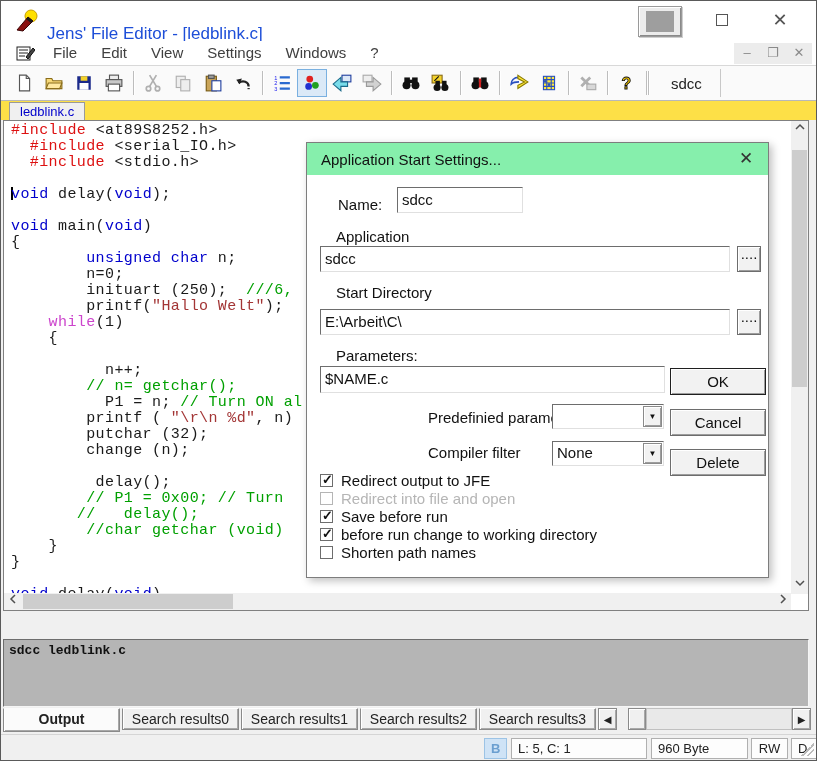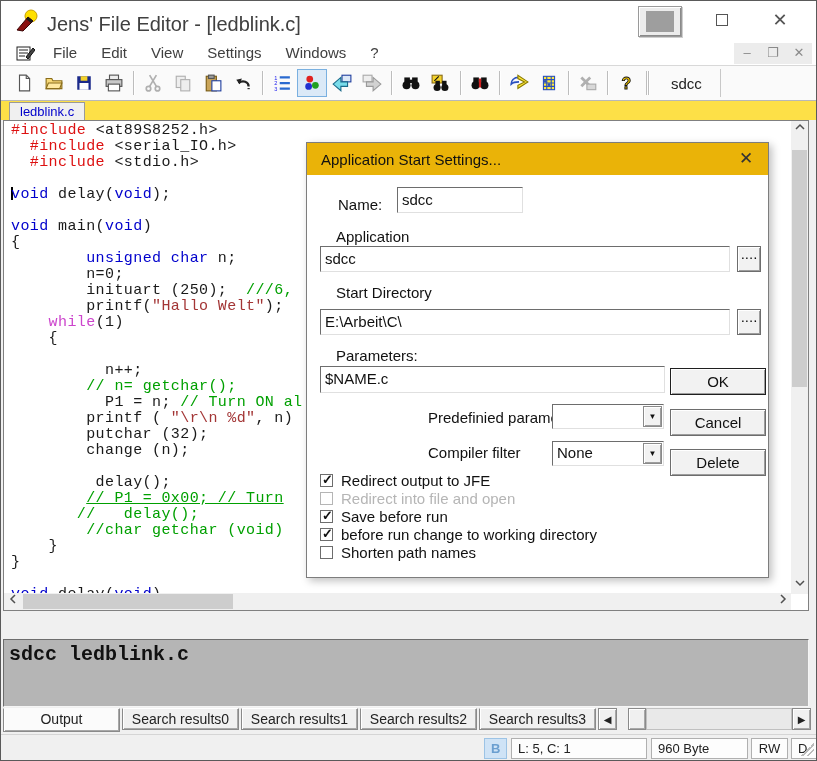--- a/index.html
+++ b/index.html
@@ -2,21 +2,21 @@
 <html><head>
 <meta charset="utf-8">
 <style>
   * { margin:0; padding:0; box-sizing:border-box; }
   html,body { width:817px; height:761px; font-family:"Liberation Sans",sans-serif; background:#fff; }
   #win { position:relative; width:817px; height:761px; background:#f0f0f0; border:1px solid #5a5a5a; overflow:hidden; }
 
   
   #titlebar { position:absolute; left:0; top:0; width:100%; height:40px; background:#fff; }
   #app-icon { position:absolute; left:14px; top:8px; width:24px; height:24px; }
-  #title-text { position:absolute; left:46px; top:12px; font-size:20px; color:#404040; }
+  #title-text { position:absolute; left:46px; top:23px; font-size:17px; color:#1d4ed8; }
   #thumb-btn { position:absolute; left:637px; top:5px; width:44px; height:31px; background:#ececec;
     border:1px solid #9a9a9a; box-shadow: inset 1px 1px 0 #fff, inset -1px -1px 0 #8a8a8a, 1px 1px 0 #cfcfcf; }
   #thumb-btn .inner { position:absolute; left:7px; top:4px; width:28px; height:21px; background:#9e9e9e; }
   .cap-btn { position:absolute; top:8px; width:22px; height:22px; color:#555; font-size:15px; text-align:center; line-height:22px; }
   #max-btn { left:710px; } #max-btn .sq { display:inline-block; width:12px; height:12px; border:1px solid #555; margin-top:5px; }
   #close-btn { left:768px; font-size:18px; }
 
   
   #menubar { position:absolute; left:0; top:40px; width:100%; height:24px; background:#fff; }
   #menu-icon { position:absolute; left:14px; top:2px; width:20px; height:20px; }
@@ -49,27 +49,27 @@
   #vscroll { position:absolute; right:0; top:0; width:17px; height:473px; background:#f0f0f0; }
   #vthumb { position:absolute; left:1px; top:29px; width:15px; height:237px; background:#cdcdcd; }
   .sarrow { position:absolute; width:17px; height:17px; color:#505050; font-size:9px; text-align:center; line-height:17px; }
   
   #hscroll { position:absolute; left:0; bottom:0; width:787px; height:17px; background:#f0f0f0; }
   #hthumb { position:absolute; left:19px; top:1px; width:210px; height:15px; background:#cdcdcd; }
 
   
   #outpane { position:absolute; left:2px; top:638px; width:806px; height:68px; background:#b5b5b5;
     border:1px solid; border-color:#6d6d6d #f5f5f5 #f5f5f5 #6d6d6d; }
-  #output-text { font-family:"Liberation Mono","DejaVu Sans Mono",monospace; font-size:20px; font-weight:bold; color:#111; padding:3px 5px; }
+  #output-text { font-family:"Liberation Mono","DejaVu Sans Mono",monospace; font-size:13px; font-weight:bold; color:#111; padding:3px 5px; }
 
   
   #btabs { position:absolute; left:2px; top:707px; height:24px; display:flex; }
   .btab { height:22px; min-width:117px; text-align:center; font-size:14px; color:#222; line-height:21px; background:#f0f0f0;
     border:1px solid #8a8a8a; border-top:1px solid #fff; margin-right:2px; box-shadow: inset 1px 0 0 #fff, inset -1px -1px 0 #a8a8a8; }
-  .btab.active { background:#fbfbfb; font-weight:normal; border-top:1px solid #fbfbfb; height:24px; }
+  .btab.active { background:#fbfbfb; font-weight:bold; border-top:1px solid #fbfbfb; height:24px; }
   .tabscroll { width:19px; height:22px; background:#f0f0f0; border:1px solid #8a8a8a; box-shadow: inset 1px 1px 0 #fff, inset -1px -1px 0 #a8a8a8;
     font-size:10px; color:#222; text-align:center; line-height:21px; }
   #tabtrack { position:absolute; left:645px; top:707px; width:146px; height:22px; background:#e9e9e9; border:1px solid #c0c0c0; }
   #tabthumb { position:absolute; left:627px; top:707px; width:18px; height:22px; background:#f0f0f0; border:1px solid #8a8a8a;
     box-shadow: inset 1px 1px 0 #fff, inset -1px -1px 0 #a8a8a8; }
   #tabright { position:absolute; left:791px; top:707px; }
 
   
   #statusbar { position:absolute; left:0; top:733px; width:100%; height:28px; background:#f0f0f0; border-top:1px solid #d5d5d5; }
   .spanel { position:absolute; top:3px; height:21px; background:#fdfdfd; border:1px solid #b0b0b0; font-size:13px; color:#222; padding:2px 6px; overflow:hidden; white-space:nowrap; }
@@ -77,21 +77,21 @@
   #sb-pos { left:510px; width:136px; }
   #sb-size { left:650px; width:97px; }
   #sb-mode { left:750px; width:37px; text-align:center; }
   #sb-extra { left:790px; width:26px; }
   #grip { position:absolute; right:2px; top:8px; width:13px; height:13px;
     background:linear-gradient(135deg, transparent 50%, #bbb 50%, #bbb 60%, transparent 60%, transparent 70%, #bbb 70%, #bbb 80%, transparent 80%); }
 
   
   #dialog { position:absolute; left:305px; top:141px; width:463px; height:436px; background:#fff;
     border:1px solid #7d7d7d; box-shadow:3px 3px 8px rgba(0,0,0,0.25); z-index:10; }
-  #dlg-title { position:absolute; left:0; top:0; width:100%; height:32px; background:#eab308; }
+  #dlg-title { position:absolute; left:0; top:0; width:100%; height:32px; background:#86efac; }
   #dlg-title-text { position:absolute; left:14px; top:8px; font-size:15px; color:#111; }
   #dlg-close { position:absolute; right:12px; top:6px; width:20px; height:20px; font-size:17px; color:#333; text-align:center; line-height:20px; }
   .dlabel { position:absolute; font-size:15px; color:#111;margin-left:16px; }
   .dinput { position:absolute; background:#fff; border:1px solid; border-color:#6d6d6d #e0e0e0 #e0e0e0 #6d6d6d;
     font-size:15px; color:#111; padding:2px 4px; line-height:20px; white-space:nowrap; overflow:hidden; }
   .dbtn { position:absolute; background:#f2f2f2; border:1px solid #6d6d6d;
     box-shadow: inset 1px 1px 0 #fff, inset -1px -1px 0 #9d9d9d; font-size:15px; color:#111; text-align:center; }
   .dbtn.default { border:1px solid #1f1f1f; box-shadow: inset 1px 1px 0 #fff, inset -1px -1px 0 #9d9d9d, inset 0 0 0 1px #6b6b6b; }
   .combo { position:absolute; background:#fff; border:1px solid; border-color:#6d6d6d #e0e0e0 #e0e0e0 #6d6d6d; }
   .combo .cval { position:absolute; left:4px; top:2px; font-size:15px; color:#111; }
@@ -314,21 +314,21 @@
         <div class="code-line"><span style="color: rgb(26, 26, 26);">    {</span></div>
         <div class="code-line"></div>
         <div class="code-line"><span style="color: rgb(26, 26, 26);">          n++;</span></div>
         <div class="code-line"><span style="color: rgb(26, 26, 26);">        </span><span style="color: rgb(0, 160, 0);">// n= getchar();</span></div>
         <div class="code-line"><span style="color: rgb(26, 26, 26);">          P1 = n; </span><span style="color: rgb(0, 160, 0);">// Turn ON al</span></div>
         <div class="code-line"><span style="color: rgb(26, 26, 26);">        printf ( </span><span style="color: rgb(163, 53, 53);">"\r\n %d"</span><span style="color: rgb(26, 26, 26);">, n)</span></div>
         <div class="code-line"><span style="color: rgb(26, 26, 26);">        putchar (32);</span></div>
         <div class="code-line"><span style="color: rgb(26, 26, 26);">        change (n);</span></div>
         <div class="code-line"></div>
         <div class="code-line"><span style="color: rgb(26, 26, 26);">         delay();</span></div>
-        <div class="code-line"><span style="color: rgb(26, 26, 26);">        </span><span style="color: rgb(0, 160, 0); text-decoration: underline;">// P1 = 0x00; // Turn</span></div>
+        <div class="code-line"><span style="color: rgb(26, 26, 26);">        </span><span style="color: rgb(0, 160, 0);">// P1 = 0x00; // Turn</span></div>
         <div class="code-line"><span style="color: rgb(26, 26, 26);">       </span><span style="color: rgb(0, 160, 0);">//   delay();</span></div>
         <div class="code-line"><span style="color: rgb(26, 26, 26);">        </span><span style="color: rgb(0, 160, 0);">//char getchar (void)</span></div>
         <div class="code-line"><span style="color: rgb(26, 26, 26);">    }</span></div>
         <div class="code-line"><span style="color: rgb(26, 26, 26);">}</span></div>
         <div class="code-line"></div>
         <div class="code-line"><span style="color: rgb(0, 0, 204);">void</span><span style="color: rgb(26, 26, 26);"> delay(</span><span style="color: rgb(0, 0, 204);">void</span><span style="color: rgb(26, 26, 26);">)</span></div>
       </div>
     <div id="vscroll">
       <div class="sarrow" style="top:0;"><svg width="10" height="10" viewBox="0 0 10 10">
             <path d="M1 7l4-4 4 4" fill="none" stroke="#505050" stroke-width="1.5"></path>

